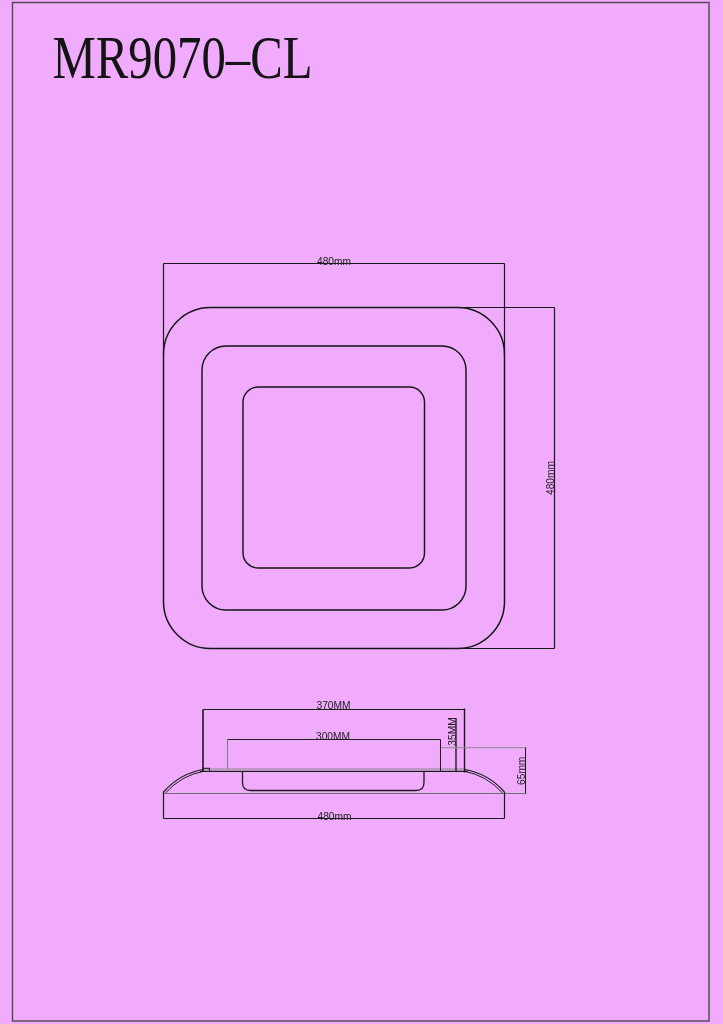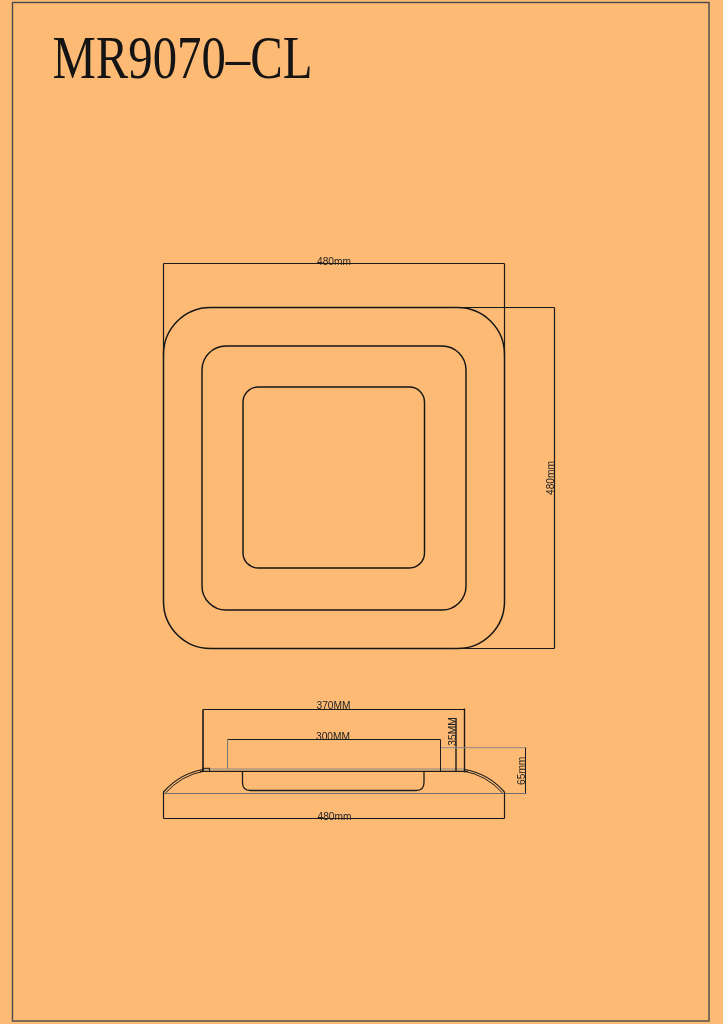--- a/index.html
+++ b/index.html
@@ -1,16 +1,16 @@
 <!DOCTYPE html>
 <html><head>
 <meta charset="utf-8">
 <style>
   html,body{margin:0;padding:0;background:#ffffff;}
-  .page{position:relative;width:723px;height:1024px;background:#fdba74;overflow:hidden;}
+  .page{position:relative;width:723px;height:1024px;background:#f0abfc;overflow:hidden;}
   svg{position:absolute;left:0;top:0;}
   text{font-family:"Liberation Sans",sans-serif;}
 </style>
 </head>
 <body>
 <div class="page">
 <svg width="723" height="1024" viewBox="0 0 723 1024">
 
   <rect x="12.5" y="2.5" width="696.5" height="1018.5" fill="none" stroke="#4a4a4a" stroke-width="1.4"></rect>
 

